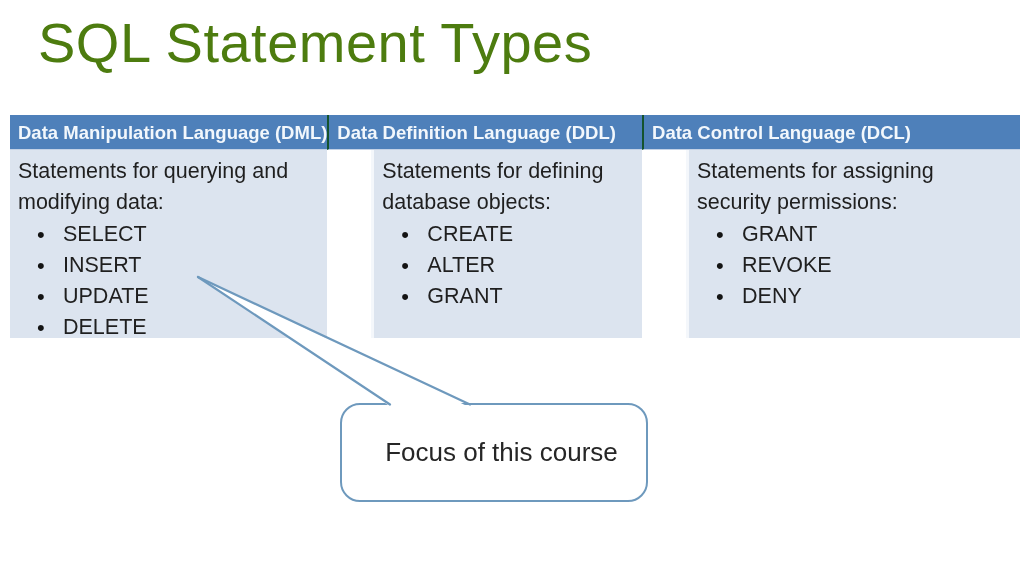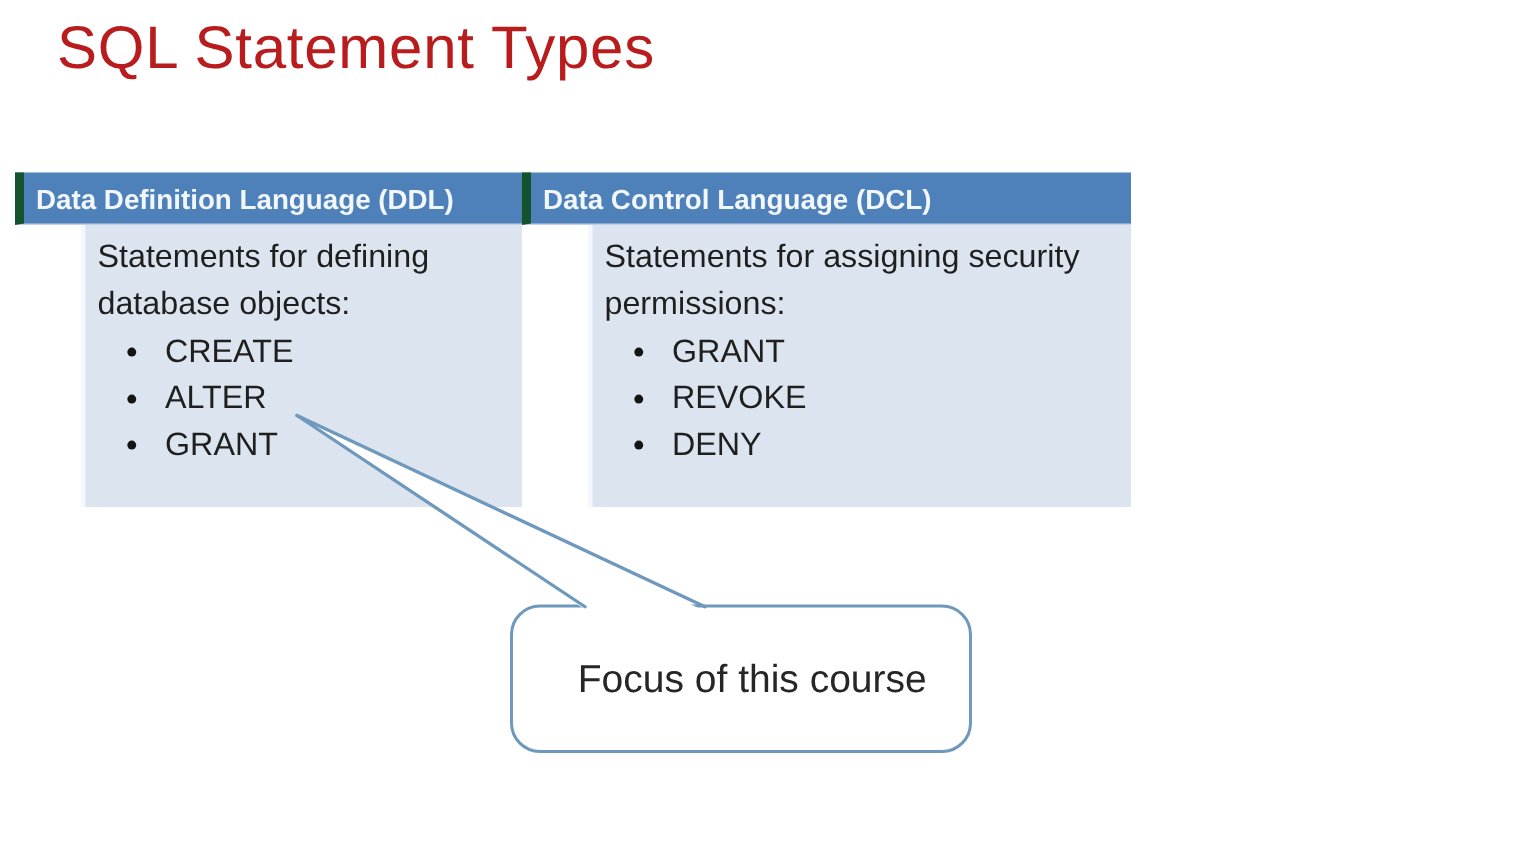--- a/index.html
+++ b/index.html
@@ -5,41 +5,41 @@
   html,body{margin:0;padding:0;}
   body{
     width:1024px;height:576px;background:#ffffff;position:relative;overflow:hidden;
     font-family:"Liberation Sans", sans-serif;
   }
   .slide{position:absolute;inset:0;}
 
   
   .title{
     position:absolute;left:38px;top:10px;margin:0;
-    font-size:40px;font-weight:300;color:#b91c1c;letter-spacing:.5px;
+    font-size:56px;font-weight:300;color:#4d7c0f;letter-spacing:.5px;
     font-family:"Liberation Sans", sans-serif;
   }
 
   
   .sqltable{
     position:absolute;left:10px;top:115px;width:1010px;
     display:flex;flex-direction:row;
   }
   .col{display:flex;flex-direction:column;box-sizing:border-box;}
   .col-1{width:334px;}
   .col-2{width:338px;}
   .col-3{width:406px;}
   .hdr{
     height:35px;line-height:35px;box-sizing:border-box;
     background:#4e80ba;color:#f2f7fc;
     font-size:18.5px;font-weight:bold;
     padding-left:8px;white-space:nowrap;overflow:hidden;
     border-bottom:1px solid #c3d2e6;
   }
-  .col-2 .hdr,.col-3 .hdr{border-left:6px solid #14532d;}
+  .col-2 .hdr,.col-3 .hdr{border-left:2px solid #14532d;}
   .cellbody{
     height:188px;box-sizing:border-box;
     background:#dce4ef;color:#1f1f1f;
     padding:6px 18px 0 8px;
     font-size:21.5px;line-height:31px;
   }
   .col-2 .cellbody,.col-3 .cellbody{border-left:3px solid #f4f7fb;margin-left:44px;}
   .desc{margin:0;}
   .blist{list-style:none;margin:1px 0 0 0;padding:0;}
   .blist li{
@@ -70,20 +70,32 @@
 </style>
 </head>
 <body>
 
 <div class="slide">
 
   <h1 class="title">SQL Statement Types</h1>
 
   <div class="sqltable">
 
+    <div class="col col-1">
+      <div class="hdr">Data Manipulation Language (DML)</div>
+      <div class="cellbody">
+        <p class="desc">Statements for querying and modifying data:</p>
+        <ul class="blist">
+          <li>SELECT</li>
+          <li>INSERT</li>
+          <li>UPDATE</li>
+          <li>DELETE</li>
+        </ul>
+      </div>
+    </div>
 
     <div class="col col-2">
       <div class="hdr">Data Definition Language (DDL)</div>
       <div class="cellbody">
         <p class="desc">Statements for defining database objects:</p>
         <ul class="blist">
           <li>CREATE</li>
           <li>ALTER</li>
           <li>GRANT</li>
         </ul>

